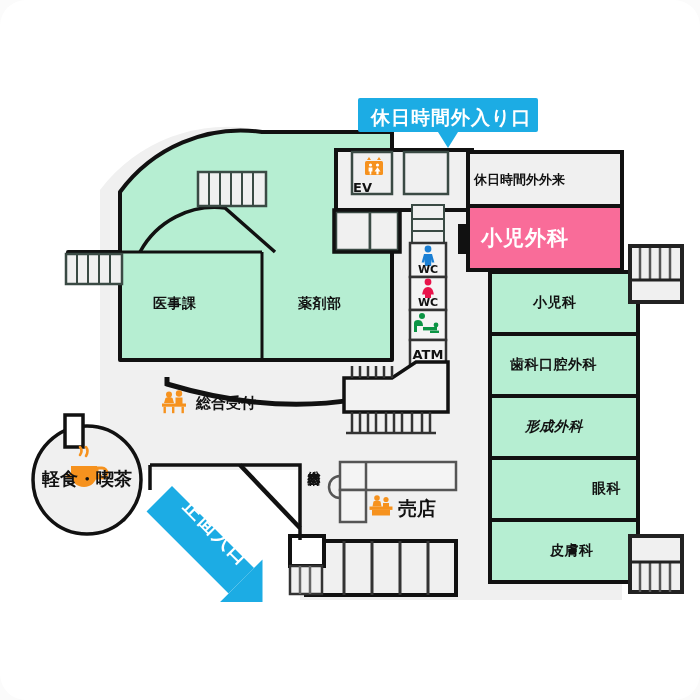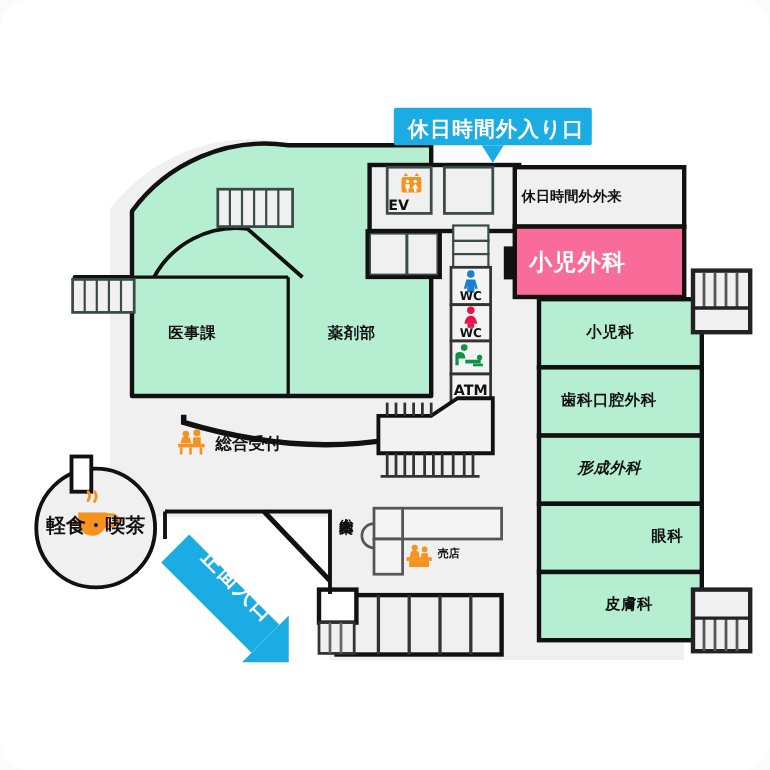--- a/index.html
+++ b/index.html
@@ -286,21 +286,21 @@
   <div style="position:absolute;left:368px;top:494px;width:26px;height:22px;">
     <svg viewBox="0 0 26 22" width="26" height="22">
       <circle cx="9" cy="4" r="2.8" fill="#f6921e"></circle>
       <path d="M5.5 7.5 q3.5 -2 7 0 l1 5 h-9 Z" fill="#f6921e"></path>
       <circle cx="18" cy="5.5" r="2.6" fill="#f6921e"></circle>
       <path d="M15 9 h6 v4 h-6 Z" fill="#f6921e"></path>
       <rect x="1.5" y="12.5" width="23" height="3.4" fill="#f6921e"></rect>
       <rect x="4" y="15.9" width="18" height="5.6" fill="#f6921e"></rect>
     </svg>
   </div>
-  <div class="lbl" style="left:398px;top:499px;font-size:10px;">売店</div>
+  <div class="lbl" style="left:398px;top:499px;font-size:19px;">売店</div>
 
   <div class="lbl cafe-lbl" style="left:42px;top:470px;">軽食・喫茶</div>
 
   <div class="banner-txt" style="left:371px;top:105px;">休日時間外入り口</div>
 
   <div class="diag-txt" style="left:196px;top:494px;transform:rotate(45deg);">正面入口</div>
 
 </div>
 
 </body></html>

